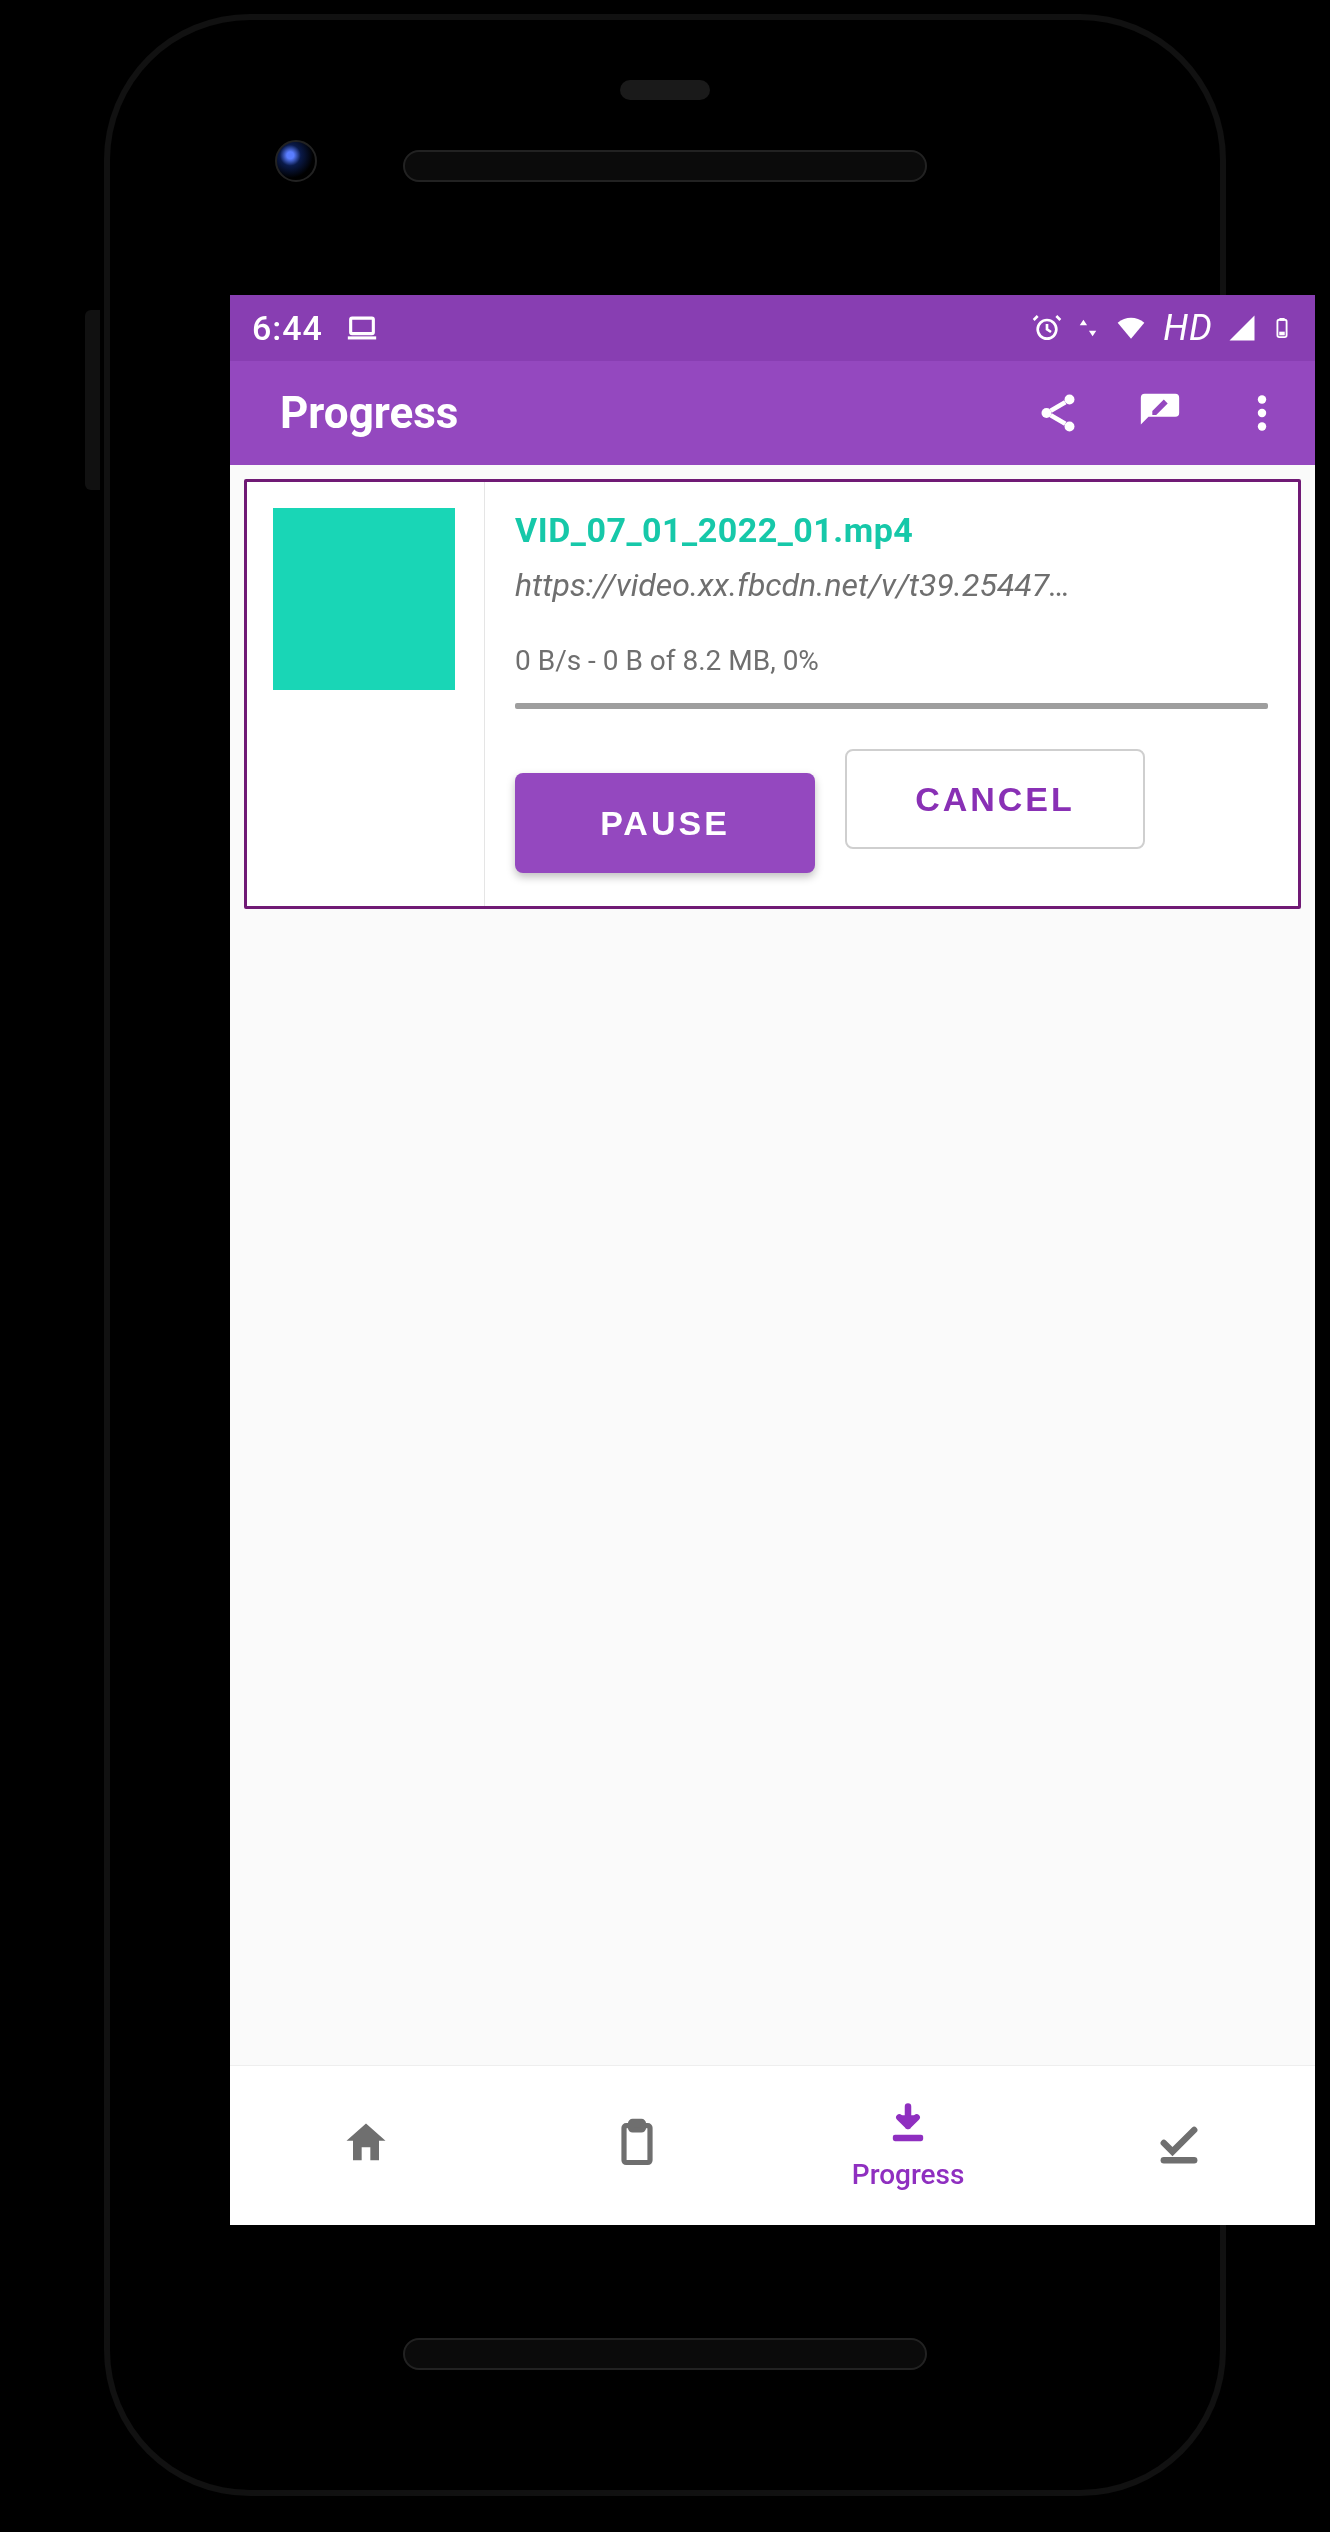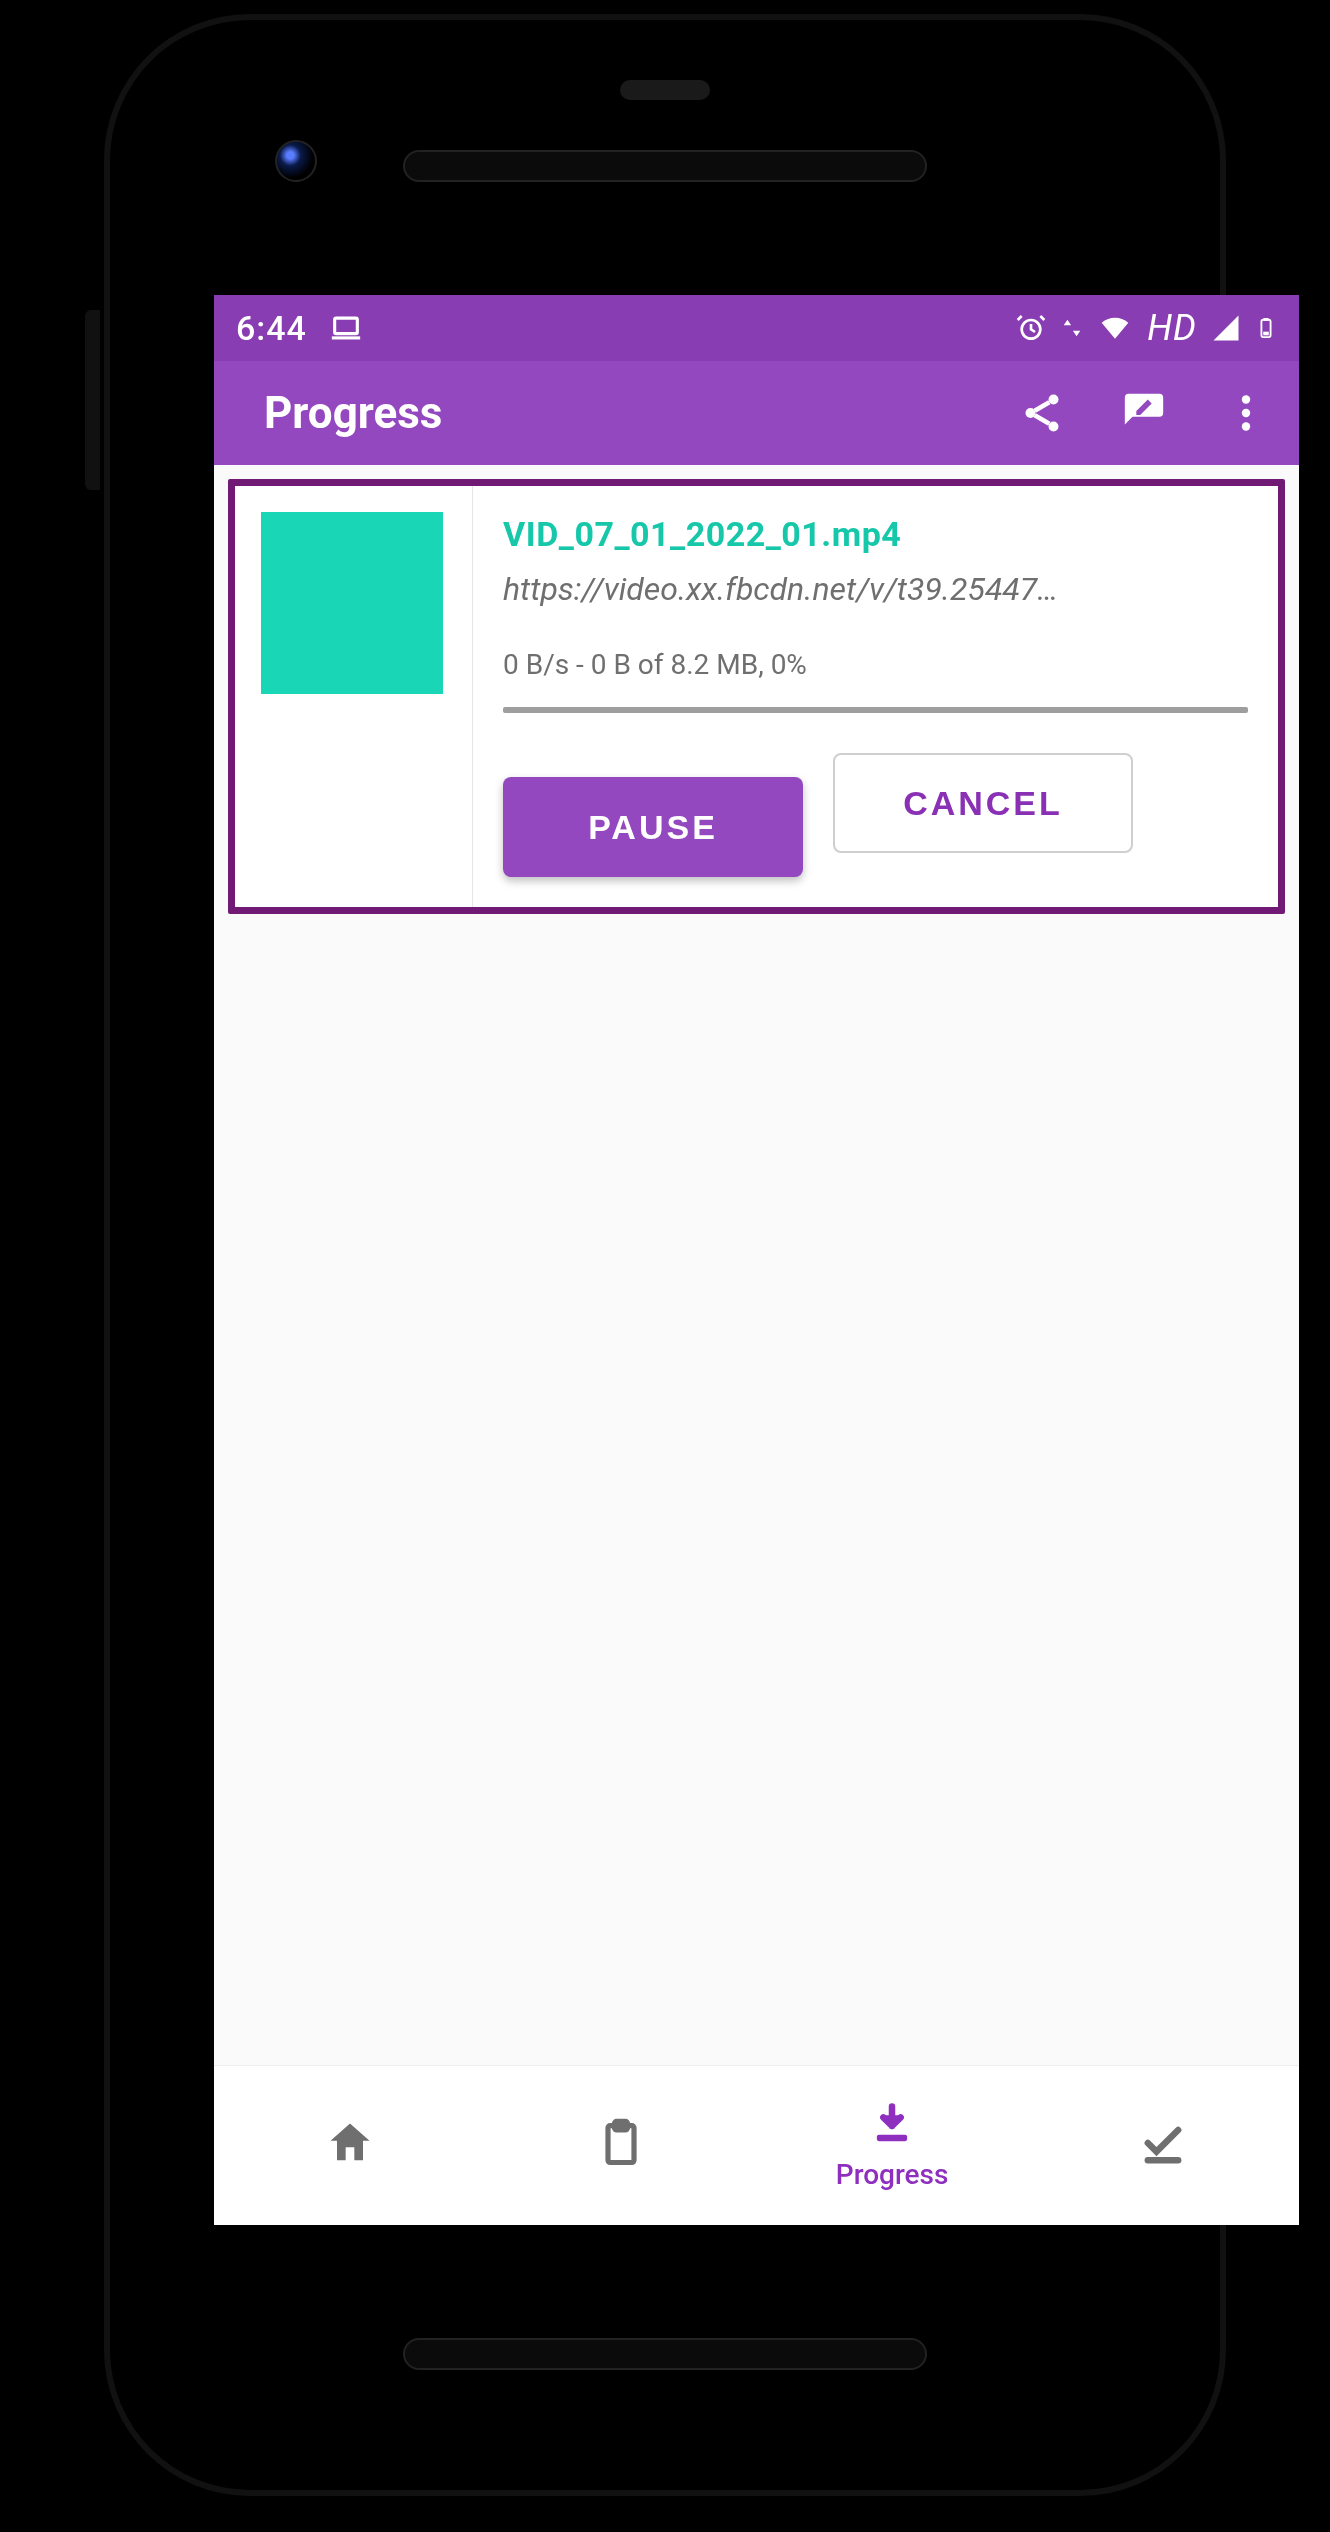--- a/index.html
+++ b/index.html
@@ -51,21 +51,21 @@
   
   .side { position: absolute; background: #111; border-radius: 6px; }
   .side.left1 { left: 85px;  top: 310px;  width: 22px; height: 180px; }
   .side.right1{ right: 85px; top: 650px;  width: 22px; height: 190px; }
   .side.right2{ right: 85px; top: 1005px; width: 22px; height: 260px; }
   .side.right3{ right: 85px; top: 1430px; width: 22px; height: 120px; }
 
   
   .screen {
     position: absolute;
-    left: 104px; top: 275px;
+    left: 120px; top: 275px;
     width: 1085px; height: 1930px;
     background: #fde047;
     overflow: hidden;
   }
 
   
   .statusbar {
     height: 66px;
     background: #883eb2;
     color: #fff;
@@ -88,21 +88,21 @@
     padding: 0 30px 0 50px;
   }
   .appbar .title { font-size: 44px; font-weight: 700; }
   .appbar .actions { margin-left: auto; display: flex; align-items: center; gap: 56px; }
   .appbar .ic svg { width: 46px; height: 46px; }
 
   
   .content { background: #fafafa; height: calc(100% - 66px - 104px - 160px); padding: 14px; }
   .card {
     background: #fff;
-    border: 7px solid #701a75;
+    border: 3px solid #701a75;
     border-radius: 2px;
     display: flex;
     min-height: 430px;
   }
   .card .thumb-col {
     width: 238px;
     border-right: 1px solid #e5e5e5;
     padding: 26px 24px 26px 26px;
   }
   .thumb {

